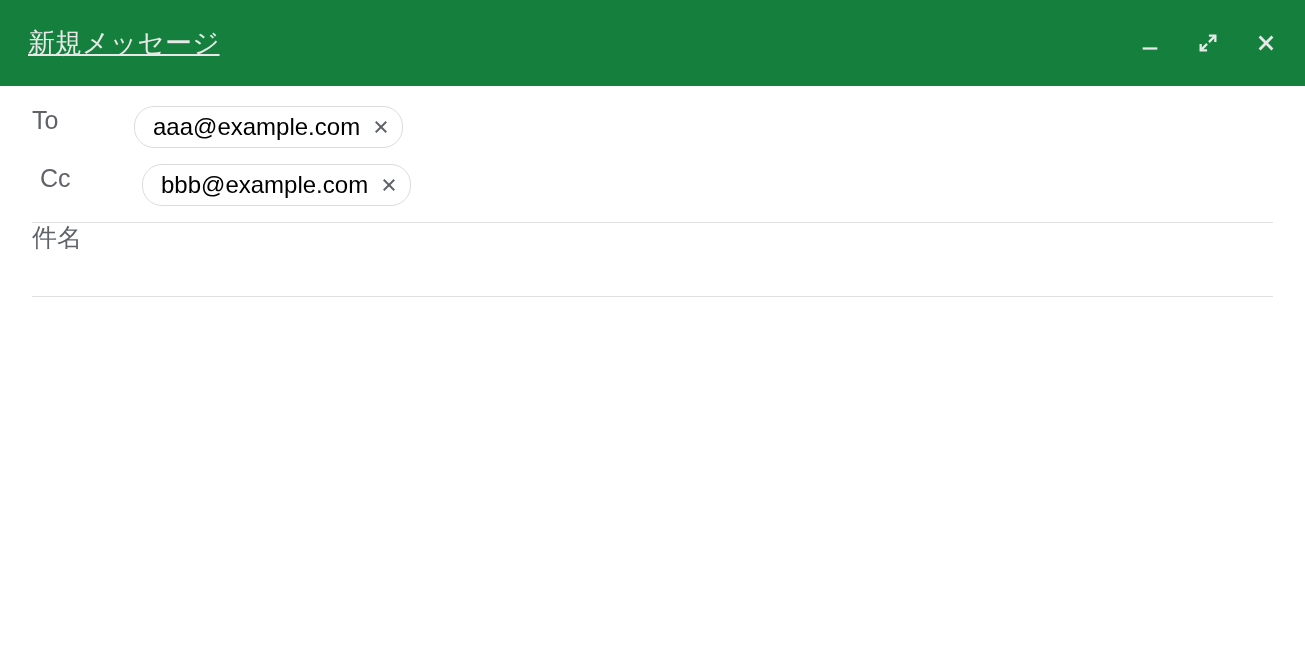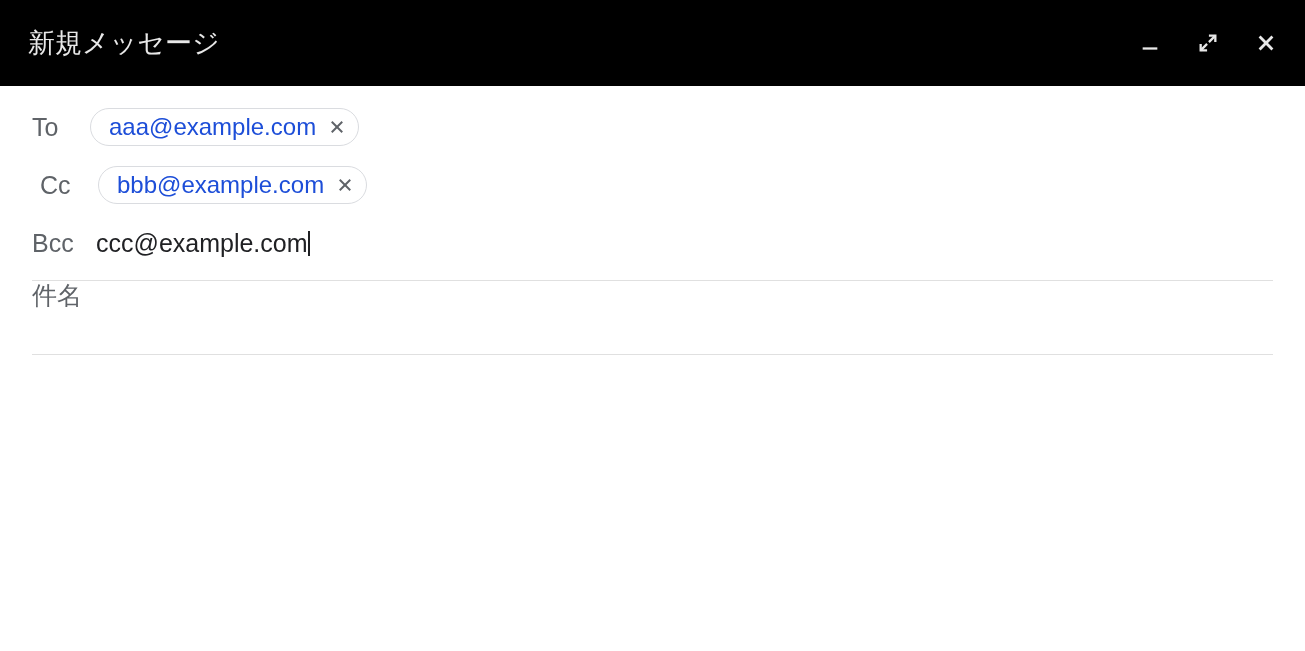--- a/index.html
+++ b/index.html
@@ -1,29 +1,29 @@
 <!DOCTYPE html>
 <html><head>
   <meta charset="utf-8">
   <style>
     * { box-sizing: border-box; margin: 0; padding: 0; }
     body { font-family: Arial, 'Hiragino Sans', 'Meiryo', sans-serif; width: 1305px; height: 651px; background: #fff; }
     .compose-window { width: 100%; height: 100%; display: flex; flex-direction: column; }
-    .header { background: #000000; color: #e8e8e8; height: 86px; display: flex; align-items: center; padding: 0 28px 0 28px; justify-content: space-between; }
+    .header { background: #15803d; color: #e8e8e8; height: 86px; display: flex; align-items: center; padding: 0 28px 0 28px; justify-content: space-between; text-decoration: underline; }
     .header-title { font-size: 27px; font-weight: 400; }
     .header-actions { display: flex; align-items: center; gap: 36px; }
     .header-icon { width: 22px; height: 22px; display: flex; align-items: center; justify-content: center; cursor: pointer; color: #e8e8e8; }
     .header-icon svg { width: 22px; height: 22px; stroke: currentColor; fill: none; stroke-width: 2.5; }
     .close-icon svg { stroke-width: 3; }
     .body { padding: 12px 32px 0 32px; flex: 1; }
-    .recipient-row { display: flex; align-items: center; min-height: 58px; padding: 8px 0; }
+    .recipient-row { display: flex; min-height: 58px; padding: 8px 0; gap: 44px; }
     .recipient-label { color: #5f6368; font-size: 25px; margin-right: 14px; min-width: 44px; }
     .recipient-label.cc { min-width: 44px; margin-left: 8px; }
     .recipient-label.bcc { min-width: 58px; margin-right: 6px; }
-    .chip { display: inline-flex; align-items: center; border: 1px solid #dadce0; border-radius: 20px; padding: 4px 10px 4px 18px; font-size: 24px; color: #1d4ed8; }
+    .chip { display: inline-flex; align-items: center; border: 1px solid #dadce0; border-radius: 20px; padding: 4px 10px 4px 18px; font-size: 24px; color: #000000; }
     .chip-remove { margin-left: 10px; width: 22px; height: 22px; display: flex; align-items: center; justify-content: center; cursor: pointer; color: #5f6368; }
     .chip-remove svg { width: 18px; height: 18px; stroke: currentColor; stroke-width: 2.5; fill: none; }
     .bcc-value { font-size: 25px; color: #202124; position: relative; }
     .bcc-value::after { content: ''; position: absolute; right: -2px; top: 2px; bottom: 2px; width: 2px; background: #202124; }
     .divider-row { border-bottom: 1px solid #e0e0e0; height: 0; margin: 8px 0 0 0; }
     .subject-row { display: flex; align-items: flex-start; height: 74px; border-bottom: 1px solid #e0e0e0; }
     .subject-input { border: none; outline: none; font-size: 25px; color: #5f6368; width: 100%; background: transparent; }
     .subject-input::placeholder { color: #5f6368; }
   </style>
 </head>
@@ -75,24 +75,20 @@
         <span>bbb@example.com</span>
         <span class="chip-remove">
           <svg viewBox="0 0 24 24">
               <line x1="5" y1="5" x2="19" y2="19"></line>
               <line x1="19" y1="5" x2="5" y2="19"></line>
             </svg>
         </span>
       </span>
     </div>
 
-    <div class="recipient-row">
-      <span class="recipient-label bcc">Bcc</span>
-      <span class="bcc-value">ccc@example.com</span>
-    </div>
 
     <div class="divider-row"></div>
 
     <div class="subject-row">
       <input class="subject-input" type="text" placeholder="件名" style="">
     </div>
   </div>
 </div>
 
 </body></html>

